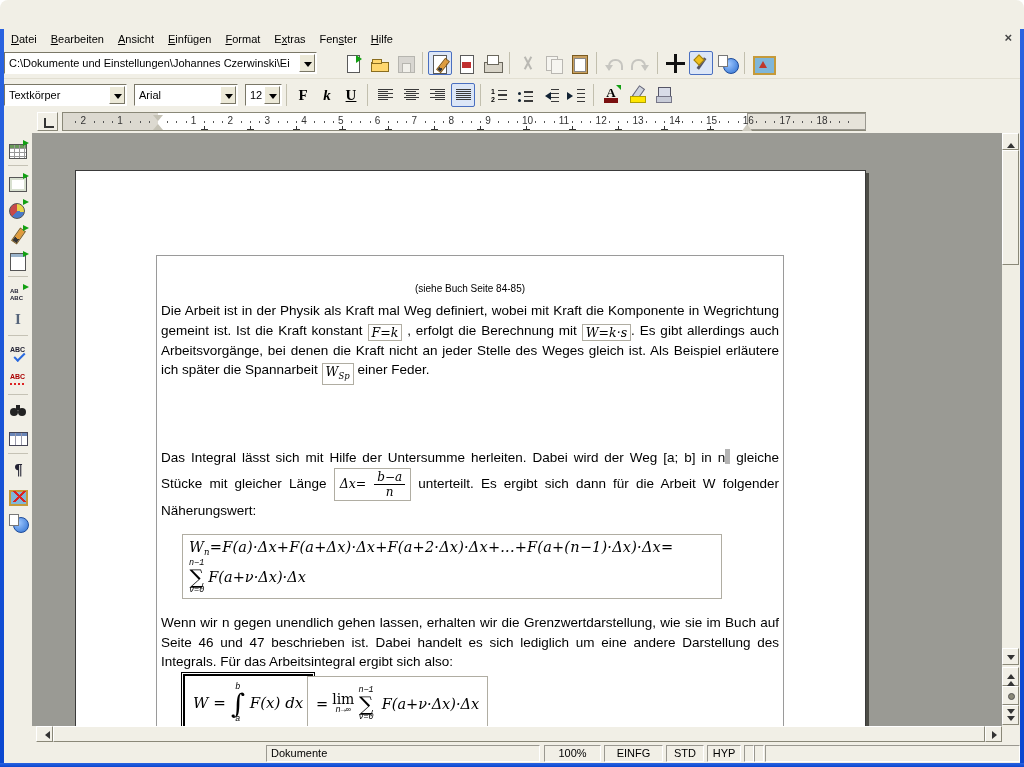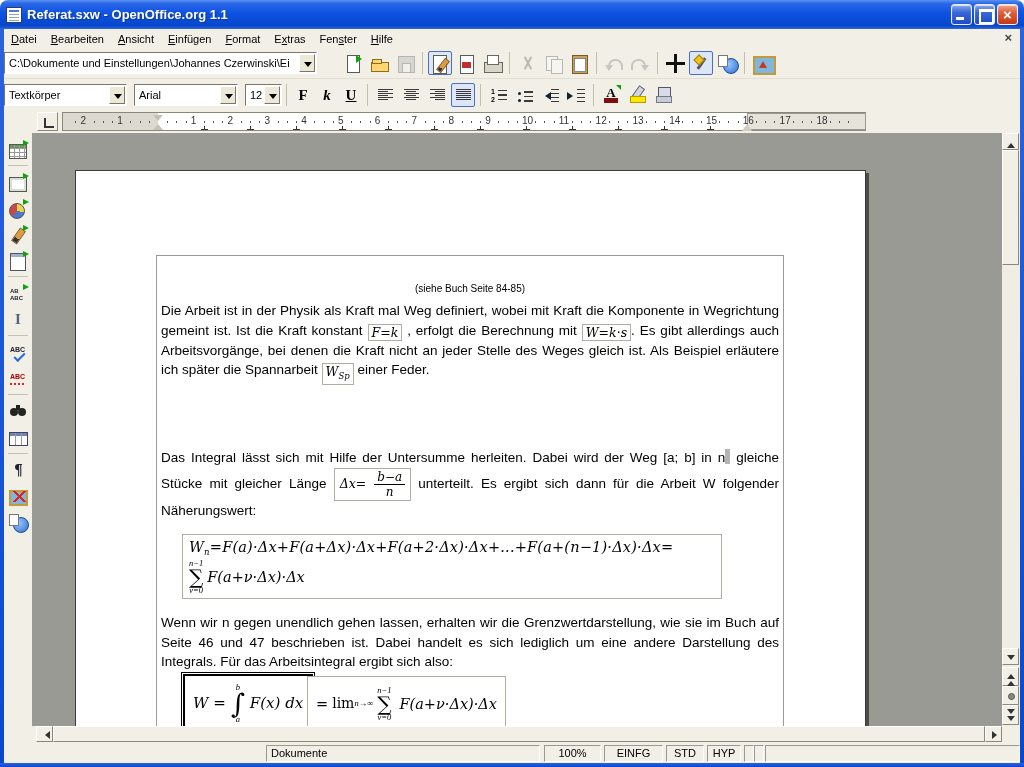--- a/index.html
+++ b/index.html
@@ -165,29 +165,29 @@
   .cursor{display:inline-block;width:5px;height:15px;background:#b4b4b4;vertical-align:-2px}
   .fracbox{padding:2px 5px;vertical-align:middle}
   .frac{display:inline-flex;flex-direction:column;align-items:center;line-height:1;font-size:12px;vertical-align:middle;margin-left:8px}
   .frac .num{border-bottom:1px solid #000;padding:0 3px 1px}
   .frac .den{padding-top:1px}
   .fml{font-family:"DejaVu Serif",serif;font-style:italic;font-size:14.5px;color:#000}
   .sumbox{position:absolute;left:25px;top:278px;width:540px;border:1px solid #b0ada2;padding:3px 6px;background:#fff}
   .fline{white-space:nowrap;letter-spacing:.2px}
   .fline2{display:flex;align-items:center;margin-top:2px}
   .sig{display:inline-flex;flex-direction:column;align-items:center;margin-right:4px}
-  .sup,.slo{font-size:8.5px;line-height:9px;font-family:Liberation Serif, serif;font-style:italic;display:block;text-align:center}
+  .sup,.slo{font-size:8.5px;line-height:9px;font-family:Liberation Mono, monospace;font-style:italic;display:block;text-align:center}
   .sg{font-size:20px;line-height:18px;font-style:normal;font-family:"DejaVu Serif",serif}
   .intbox{position:absolute;left:26px;top:418px;height:58px;border:2px solid #000;outline:1px solid #000;outline-offset:1px;
     display:inline-flex;align-items:center;gap:5px;padding:2px 8px;background:#fff}
   .intc{display:inline-flex;flex-direction:column;align-items:center}
   .isg{font-size:27px;line-height:23px;font-style:normal;font-family:"DejaVu Serif",serif}
   .limbox{position:absolute;left:150px;top:420px;height:55px;border:1px solid #b0ada2;
     display:inline-flex;align-items:center;gap:4px;padding:2px 8px;background:#fff}
-  .limc{display:inline-flex;flex-direction:row;align-items:center}
+  .limc{display:inline-flex;flex-direction:column;align-items:center}
   .limt{font-style:normal;font-size:14px;line-height:13px;font-family:"DejaVu Serif",serif}
 
   
   .vsb{position:absolute;left:1002px;top:133px;width:17px;height:593px;background:#f0eee4;z-index:40}
   .sbtn{position:absolute;left:0;width:17px;background:#f1efe6;border:1px solid;border-color:#fff #8a8878 #8a8878 #fff}
   .sbtn::before,.sbtn::after{content:"";position:absolute}
   .arr-up::before{left:4px;top:5px;border:4px solid transparent;border-bottom:5px solid #333}
   .arr-down::before{left:4px;top:6px;border:4px solid transparent;border-top:5px solid #333}
   .arr-left::before{left:4px;top:4px;border:4px solid transparent;border-right:5px solid #333}
   .arr-right::before{left:6px;top:4px;border:4px solid transparent;border-left:5px solid #333}
@@ -203,29 +203,20 @@
 
   
   .statusbar{position:absolute;left:4px;top:743px;width:1016px;height:20px;background:#f1efe6;font-size:11px;color:#000;z-index:40}
   .scell{position:absolute;top:2px;height:17px;border:1px solid;border-color:#9a9890 #fff #fff #9a9890;padding:1px 4px;white-space:nowrap;overflow:hidden}
 </style>
 </head>
 <body>
 
 <div id="window" class="noselect">
 
-  <div class="titlebar">
-    <span class="app-icon"></span>
-    <span class="title-text">Referat.sxw - OpenOffice.org 1.1</span>
-    <span class="winbtns">
-      <span class="wbtn min"></span>
-      <span class="wbtn max"></span>
-      <span class="wbtn close"></span>
-    </span>
-  </div>
 
   <div class="menubar">
     <span style="display:flex">
         <span class="menu-item"><span></span><u>D</u><span>atei</span></span>
         <span class="menu-item"><span></span><u>B</u><span>earbeiten</span></span>
         <span class="menu-item"><span></span><u>A</u><span>nsicht</span></span>
         <span class="menu-item"><span></span><u>E</u><span>infügen</span></span>
         <span class="menu-item"><span></span><u>F</u><span>ormat</span></span>
         <span class="menu-item"><span>E</span><u>x</u><span>tras</span></span>
         <span class="menu-item"><span>Fen</span><u>s</u><span>ter</span></span>

